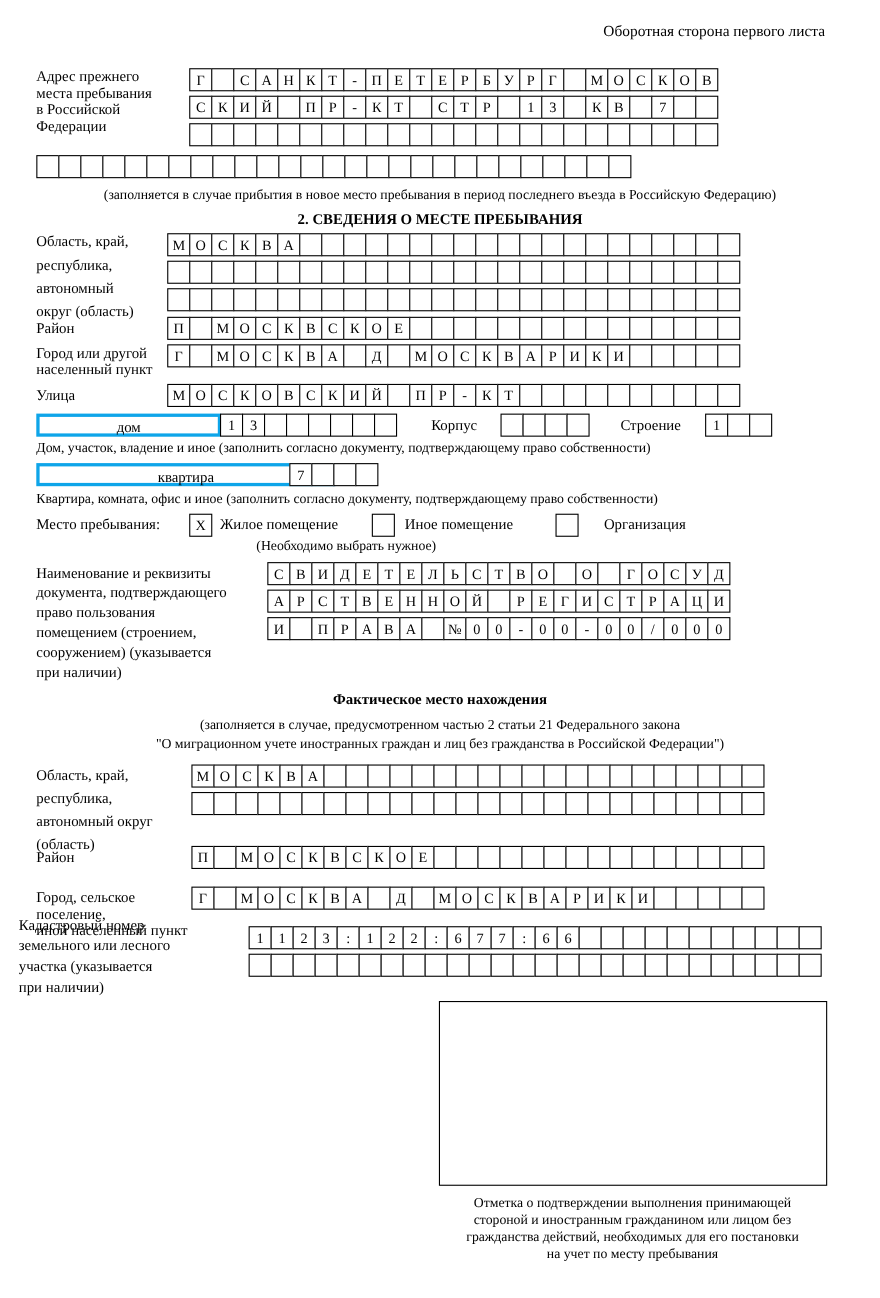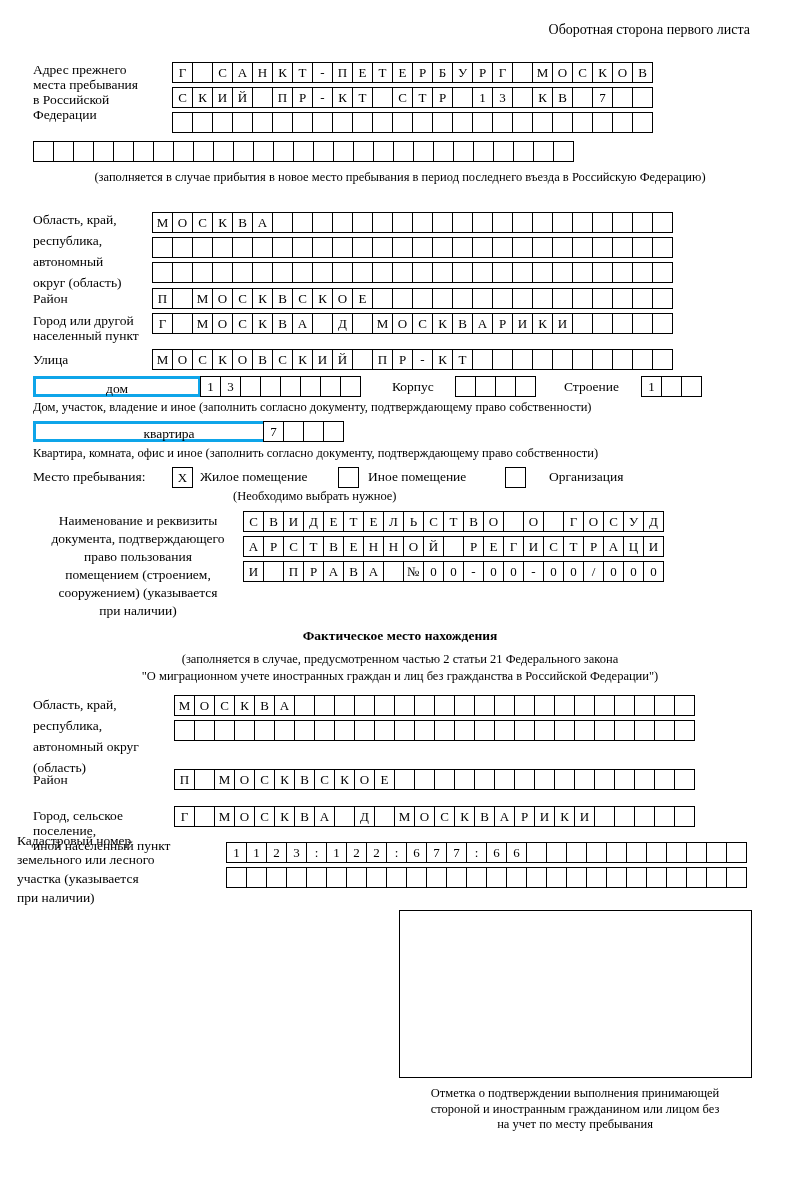--- a/index.html
+++ b/index.html
@@ -171,20 +171,21 @@
       <div class="cell"></div>
       <div class="cell"></div>
       <div class="cell"></div>
       <div class="cell"></div>
       <div class="cell"></div>
       <div class="cell"></div>
     </div>
 
   <div class="abs note" style="left:33px; top:170px; width:734px;">(заполняется в случае прибытия в новое место пребывания в период последнего въезда в Российскую Федерацию)</div>
 
+  <div class="abs section-title" style="left:33px; top:192px; width:734px;">2. СВЕДЕНИЯ О МЕСТЕ ПРЕБЫВАНИЯ</div>
 
   <div class="abs" style="left:33px; top:212px; width:140px;">
     <div class="lbl" style="margin-bottom:6px;">Область, край,</div>
     <div class="lbl" style="margin-bottom:6px;">республика,</div>
     <div class="lbl" style="margin-bottom:6px;">автономный</div>
     <div class="lbl">округ (область)</div>
   </div>
 
   <div class="abs cells" id="s2-region-r0" style="left:152px; top:212px;">
       <div class="cell">М</div>
@@ -402,21 +403,21 @@
 
   <div class="abs lbl" style="left:33px; top:469px;">Место пребывания:</div>
   <div class="abs cell" style="left:172px; top:467px;">X</div>
   <div class="abs lbl" style="left:200px; top:469px;">Жилое помещение</div>
   <div class="abs cell" style="left:338px; top:467px;"></div>
   <div class="abs lbl" style="left:368px; top:469px;">Иное помещение</div>
   <div class="abs cell" style="left:505px; top:467px;"></div>
   <div class="abs lbl" style="left:549px; top:469px;">Организация</div>
   <div class="abs note-left" style="left:233px; top:489px;">(Необходимо выбрать нужное)</div>
 
-  <div class="abs" style="left:33px; top:513px; width:210px;text-align:center;">
+  <div class="abs" style="left:33px; top:513px; width:210px;">
     <div class="lbl" style="margin-bottom:3px;">Наименование и реквизиты</div>
     <div class="lbl" style="margin-bottom:3px;">документа, подтверждающего</div>
     <div class="lbl" style="margin-bottom:3px;">право пользования</div>
     <div class="lbl" style="margin-bottom:3px;">помещением (строением,</div>
     <div class="lbl" style="margin-bottom:3px;">сооружением) (указывается</div>
     <div class="lbl">при наличии)</div>
   </div>
   <div class="abs cells" id="s2-doc-r0" style="left:243px; top:511px;">
       <div class="cell">С</div>
       <div class="cell">В</div>
@@ -677,16 +678,17 @@
       <div class="cell"></div>
       <div class="cell"></div>
       <div class="cell"></div>
       <div class="cell"></div>
     </div>
 
   <div class="abs big-box" style="left:399px; top:910px; width:353px; height:168px;"></div>
   <div class="abs footnote" style="left:380px; top:1086px; width:390px;">
     <div>Отметка о подтверждении выполнения принимающей</div>
     <div>стороной и иностранным гражданином или лицом без</div>
+    <div>гражданства действий, необходимых для его постановки</div>
     <div>на учет по месту пребывания</div>
   </div>
 
 </div>
 
 </body></html>

